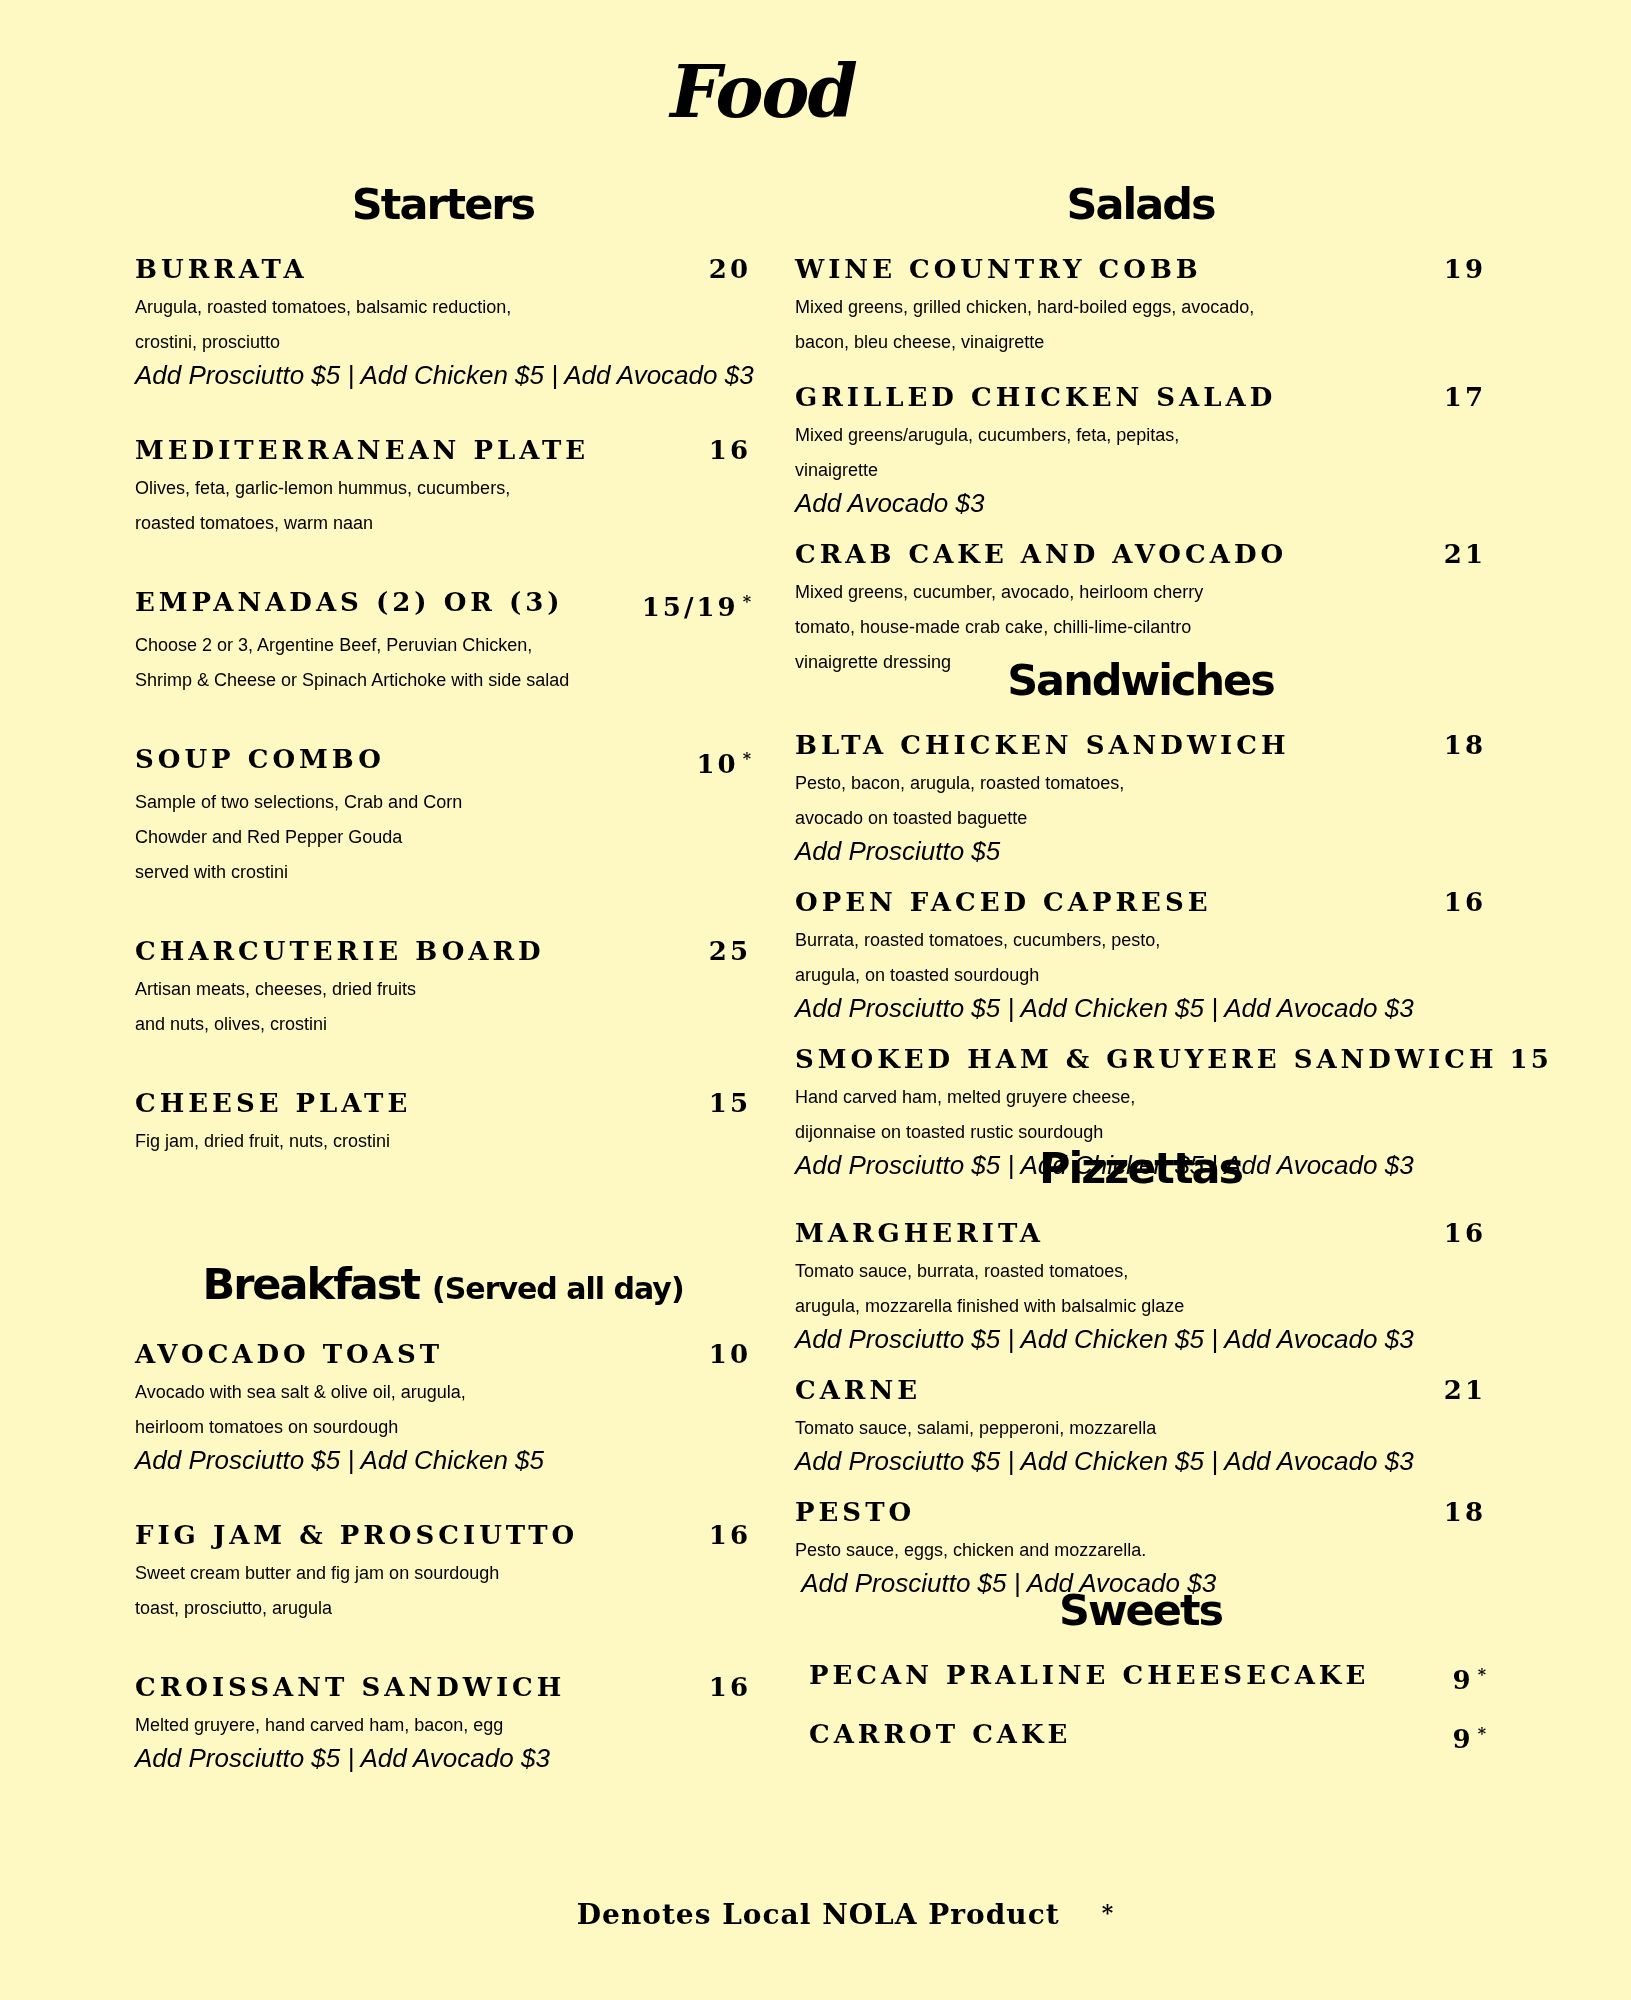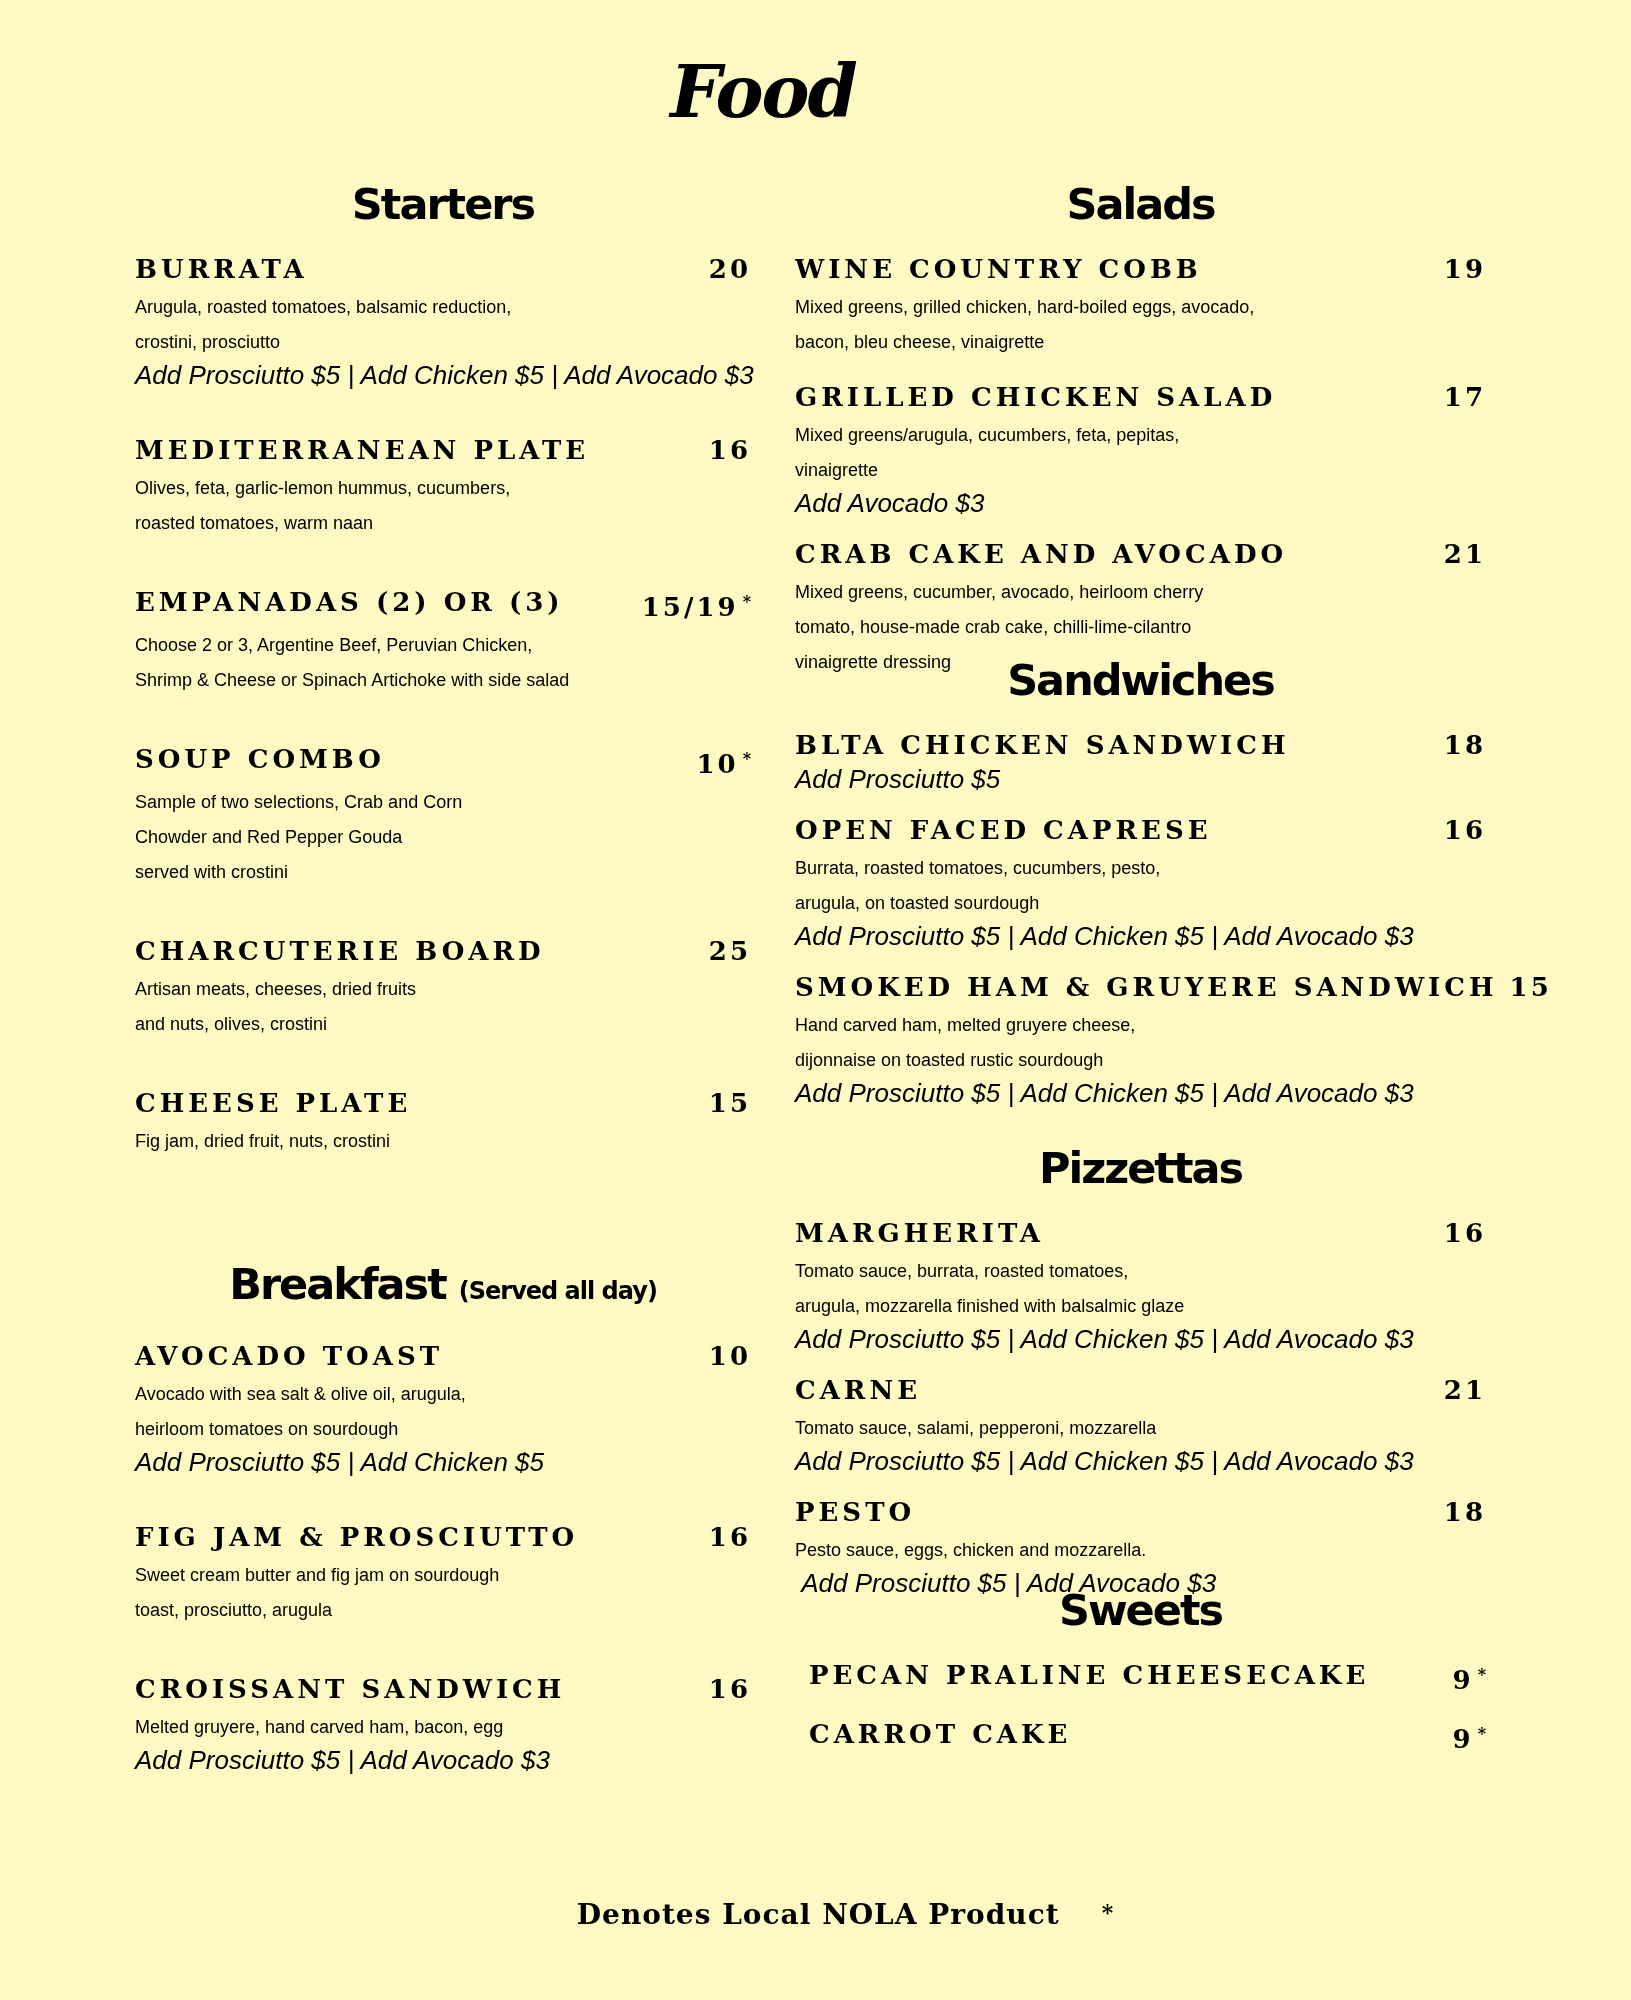--- a/index.html
+++ b/index.html
@@ -31,21 +31,21 @@
     text-align: center;
     font-family: "DejaVu Sans", sans-serif;
     font-weight: 700;
     font-size: 43px;
     line-height: 56px;
     letter-spacing: -2px;
     margin-bottom: 10px;
     white-space: nowrap;
   }
   .section-head .suffix {
-    font-size: 24px;
+    font-size: 30px;
     letter-spacing: -1px;
     margin-top: 29px;
   }
   .section-head .suffix:empty { display: none; }
 
   
   .col { position: absolute; top: 0; height: 2000px; }
   .col-left  { left: 135px; width: 616px; }
   .col-right { left: 795px; width: 691px; }
   .section { position: absolute; left: 0; width: 100%; }
@@ -261,20 +261,22 @@
     </div>
 
     <div class="section" style="top:652px">
       <div class="section-head"><span>Sandwiches</span> </div>
 
       <div class="item">
         <div class="item-head">
             <span class="item-name">BLTA CHICKEN SANDWICH</span>
             <span class="price-wrap"><span class="item-price">18</span></span>
           </div>
+        <div class="item-desc">Pesto, bacon, arugula, roasted tomatoes,
+avocado on toasted baguette</div>
         <div class="item-addons">Add Prosciutto $5</div>
       </div>
 
       <div class="item">
         <div class="item-head">
             <span class="item-name">OPEN FACED CAPRESE</span>
             <span class="price-wrap"><span class="item-price">16</span></span>
           </div>
         <div class="item-desc">Burrata, roasted tomatoes, cucumbers, pesto,
 arugula, on toasted sourdough</div>

